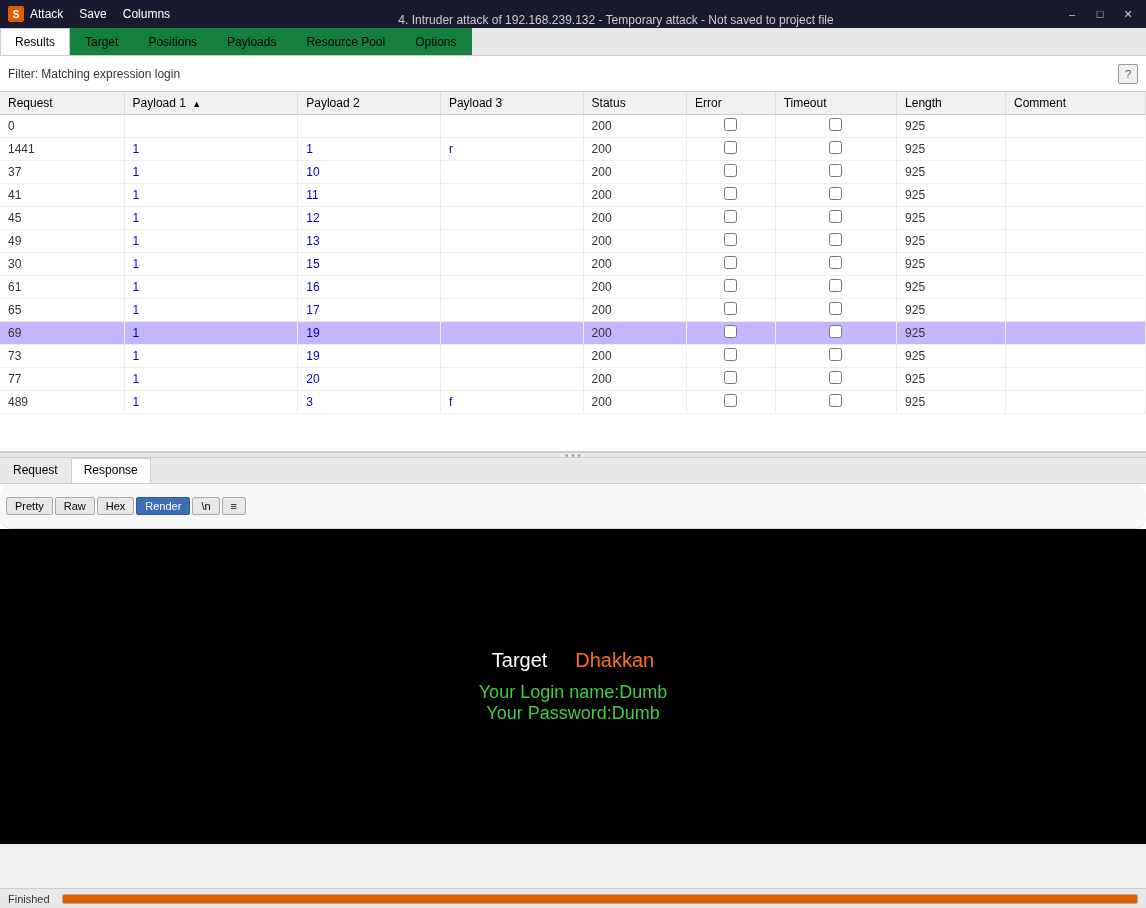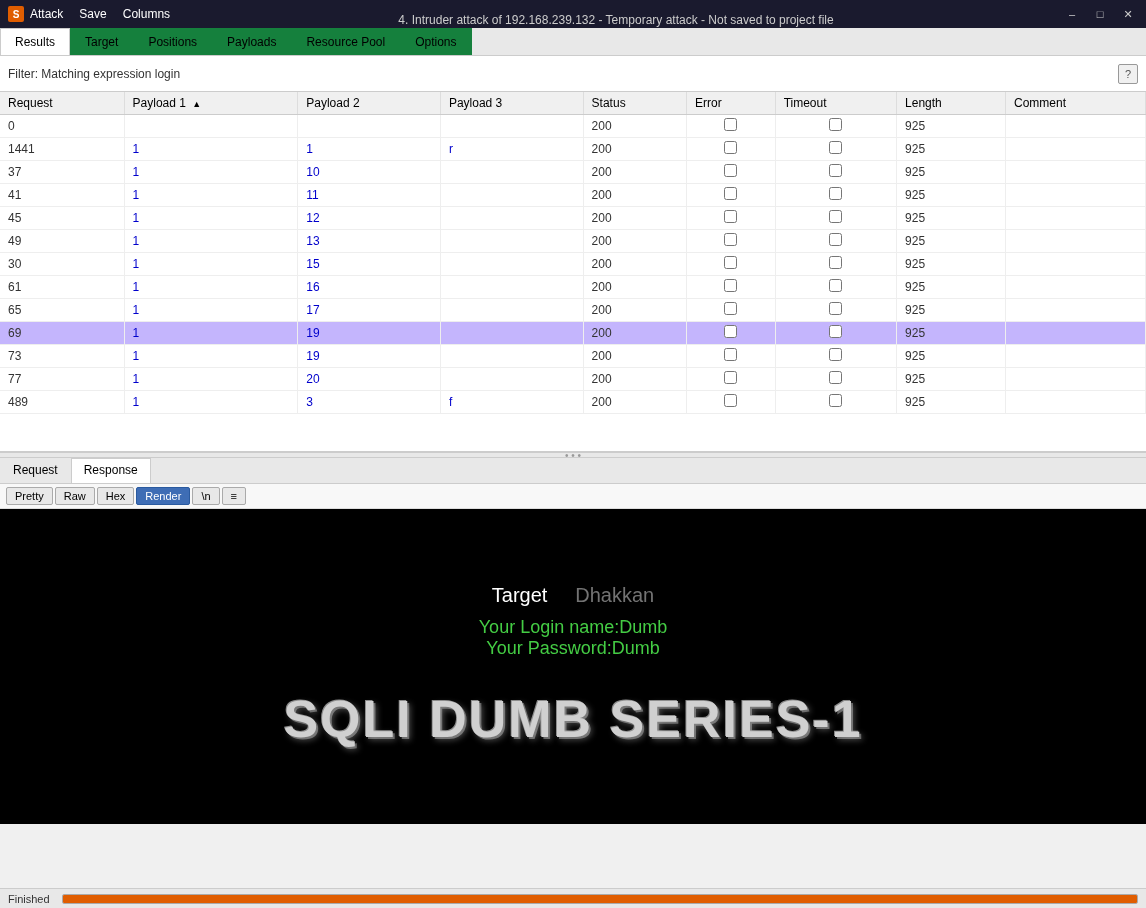--- a/index.html
+++ b/index.html
@@ -128,24 +128,25 @@
     }
     .bottom-tab.active {
       background: #fff;
       border-color: #ccc;
       border-bottom-color: #fff;
     }
 
     .view-controls {
       display: flex;
       align-items: center;
-      padding: 3px 6px;
+      padding: 13px 6px;
       border-bottom: 1px solid #ddd;
       gap: 2px;
       background: #f8f8f8;
+      border-radius: 12px;
     }
     .view-btn {
       padding: 2px 8px;
       font-size: 11px;
       border: 1px solid #aaa;
       background: #e8e8e8;
       cursor: pointer;
       border-radius: 2px;
     }
     .view-btn.active {
@@ -163,21 +164,21 @@
       align-items: center;
       justify-content: center;
       overflow: hidden;
       position: relative;
     }
     .welcome-text {
       font-size: 20px;
       margin-bottom: 10px;
     }
     .welcome-white { color: #ffffff; }
-    .welcome-red { color: #737373; }
+    .welcome-red { color: #f97316; }
     .welcome-green { color: #44cc44; font-size: 18px; }
     .sqli-text {
       color: #d0d0d0;
       font-size: 52px;
       font-weight: 900;
       font-family: 'Arial Black', 'Impact', sans-serif;
       text-shadow: 3px 3px 6px rgba(255,255,255,0.3), -1px -1px 0 #888, 2px 2px 0 #555;
       margin-top: 30px;
       letter-spacing: 2px;
     }
@@ -434,21 +435,20 @@
     <button class="view-btn">≡</button>
   </div>
   <div class="render-area">
     <div class="welcome-text">
       <span class="welcome-white">Target</span>
       &nbsp;&nbsp;&nbsp;
       <span class="welcome-red">Dhakkan</span>
     </div>
     <div class="welcome-green">Your Login name:Dumb</div>
     <div class="welcome-green">Your Password:Dumb</div>
-    <div class="sqli-text">SQLI DUMB SERIES-1</div>
   </div>
 </div>
 
 <div class="status-bar">
   <span class="status-label">Finished</span>
   <div class="progress-bar">
     <div class="progress-fill"></div>
   </div>
 </div>
 

